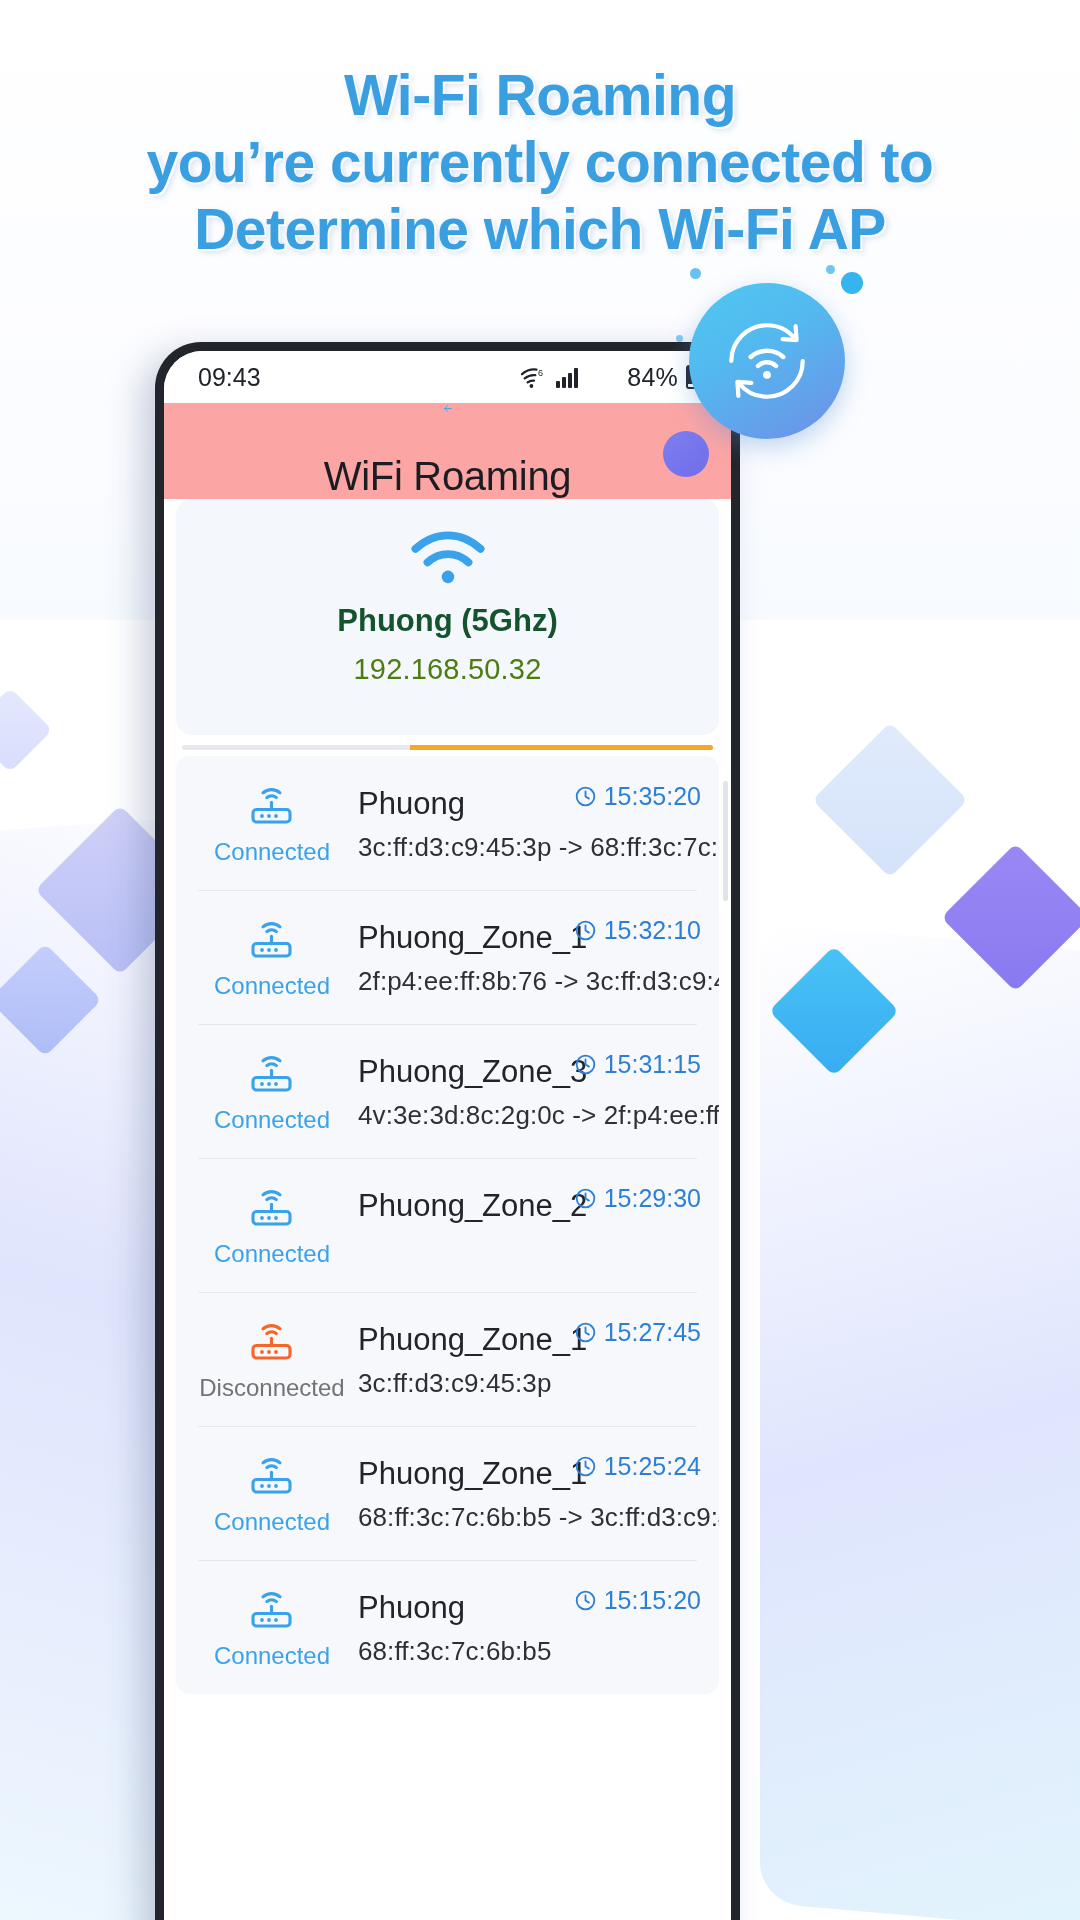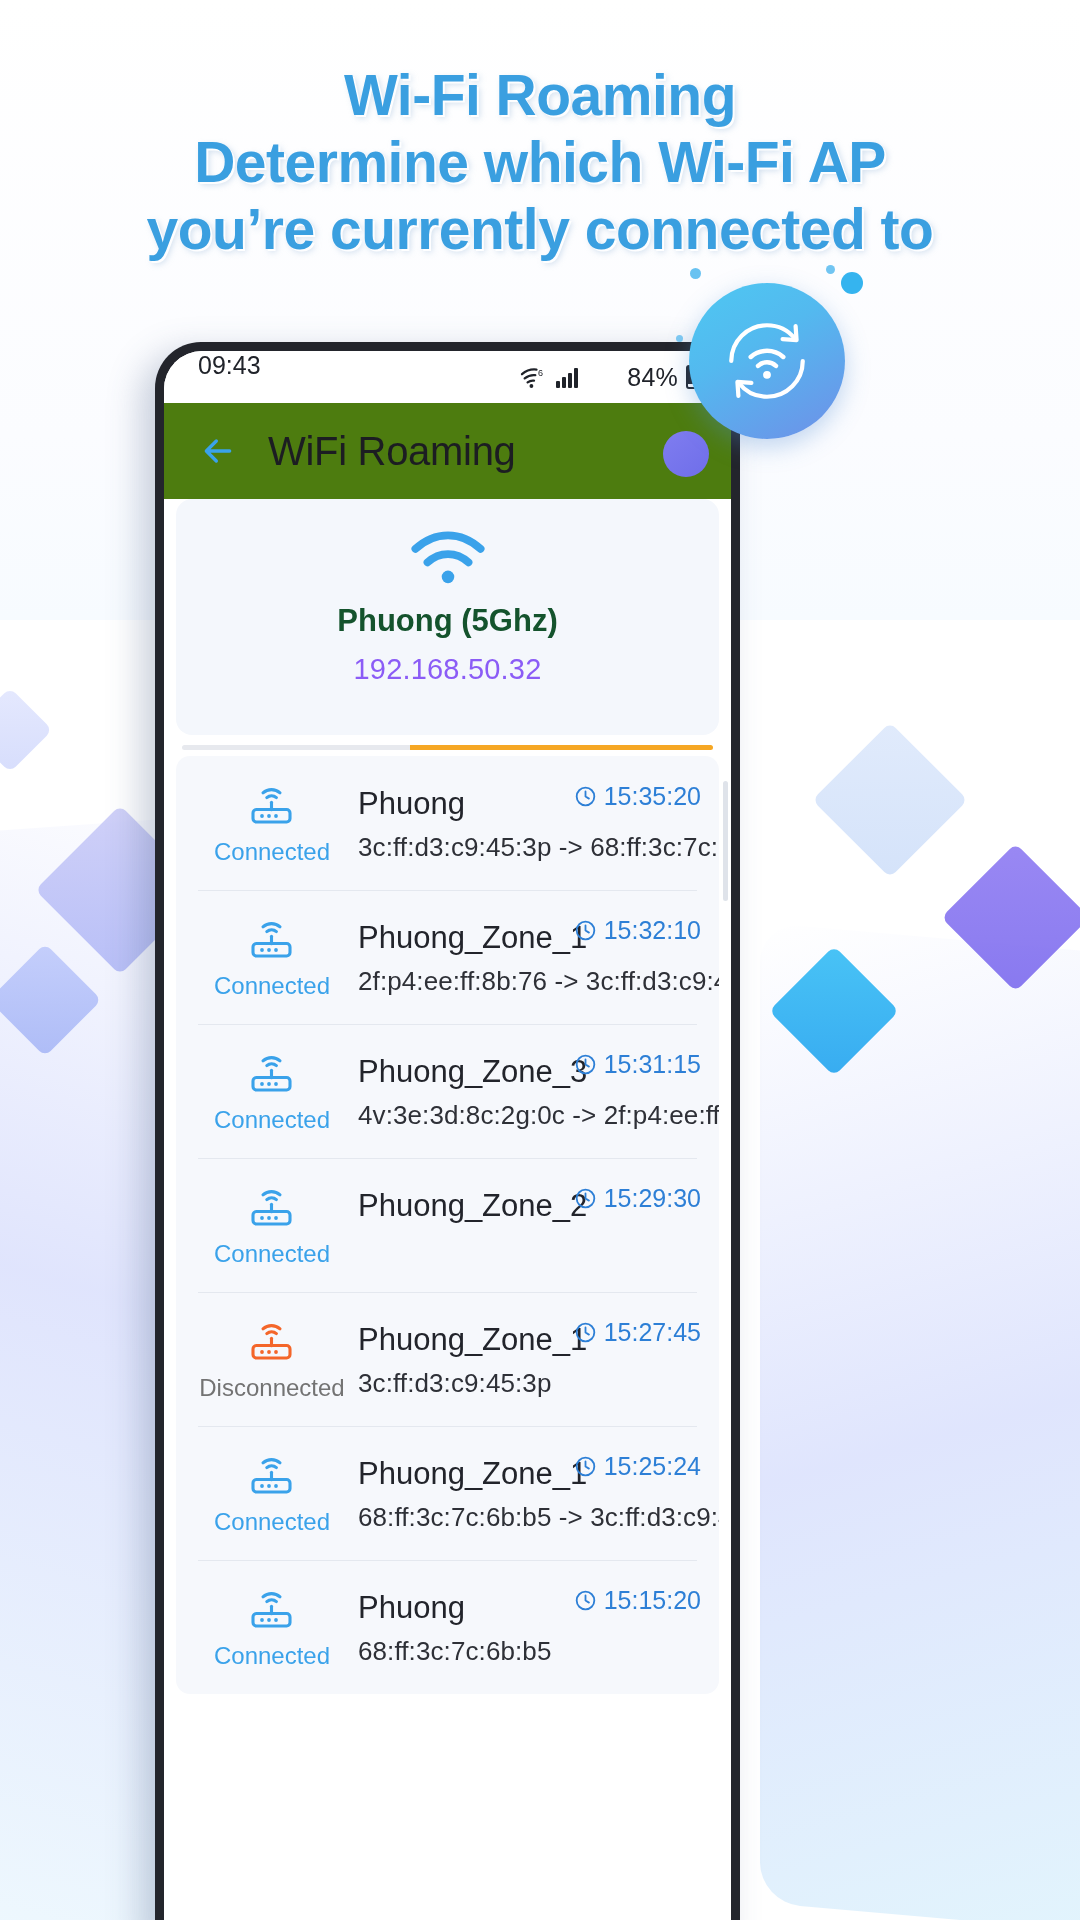--- a/index.html
+++ b/index.html
@@ -92,21 +92,21 @@
     width: 100%; height: 100%;
     background: #ffffff;
     border-radius: 38px 38px 0 0;
     overflow: hidden;
     position: relative;
   }
 
   
   .statusbar {
     height: 52px;
-    display: flex; justify-content: space-between;
+    display: flex; align-items: center; justify-content: space-between;
     padding: 0 30px 0 34px;
     font-size: 25px; color: #20232a;
     background: #ffffff;
     gap: 48px;
   }
   .sb-right { display: flex; align-items: center; gap: 8px; }
   .sb-battery-text { font-size: 25px; color: #20232a; letter-spacing: .2px; margin-left: 41px; }
 
   .sig-bars { display: inline-flex; align-items: flex-end; gap: 2px; height: 22px; }
   .sig-bars i { display:block; width: 4px; background:#20232a; border-radius:1px; }
@@ -117,24 +117,25 @@
 
   .batt {
     width: 15px; height: 24px; border: 2px solid #20232a; border-radius: 3px;
     position: relative; background: linear-gradient(180deg,#20232a 84%, #fff 84%);
   }
   .batt::before { content:""; position:absolute; top:-5px; left:3px; width:7px; height:3px; background:#20232a; border-radius:2px 2px 0 0;}
 
   
   .appbar {
     height: 96px;
-    display: flex; align-items: center; gap: 30px;
+    display: flex; align-items: center; gap: 40px;
     padding: 0 34px;
     position: relative;
-    background: #4d7c0f;
+    background: #fca5a5;
+    flex-direction: column;
   }
   .appbar-title {
     font-size: 40px; font-weight: 500; color: #1c1d22; letter-spacing: -0.3px;
   }
   .back-arrow { width: 40px; height: 40px; cursor: pointer; }
   .avatar-dot {
     position: absolute; right: 22px; top: 28px;
     width: 46px; height: 46px; border-radius: 50%;
     background: linear-gradient(140deg,#7f7df0,#6f6ee9);
   }
@@ -148,21 +149,21 @@
   .card-wifi {
     flex: 1 1 auto;
     background: #f4f7fc;
     border-radius: 16px;
     padding: 26px 10px 30px;
     text-align: center;
     min-height: 236px;
   }
   .wifi-glyph { display: block; margin: 4px auto 16px; }
   .ssid { font-size: 31px; font-weight: 700; color: #14532d; margin-bottom: 14px; }
-  .ip   { font-size: 29px; color: #8b5cf6; margin-bottom: 15px; letter-spacing: .2px; }
+  .ip   { font-size: 29px; color: #4d7c0f; margin-bottom: 15px; letter-spacing: .2px; }
   .rate { font-size: 29px; color: #2b2d34; letter-spacing: .2px; }
 
   .card-rssi {
     width: 190px; flex: 0 0 190px;
     background: #f4f7fc;
     border-radius: 16px;
     padding: 20px 8px 18px;
     text-align: center;
     min-height: 236px;
     position: relative;
@@ -232,22 +233,22 @@
   <div class="diamond d1"></div>
   <div class="diamond d2"></div>
   <div class="diamond d3"></div>
   <div class="diamond d4"></div>
   <div class="diamond d5"></div>
   <div class="diamond d6"></div>
 </div>
 
 <div class="headline">
   <span class="line">Wi-Fi Roaming</span>
+  <span class="line">you’re currently connected to</span>
   <span class="line">Determine which Wi-Fi AP</span>
-  <span class="line">you’re currently connected to</span>
 </div>
 
 <div class="dot-deco dot-a"></div>
 <div class="dot-deco dot-b"></div>
 <div class="dot-deco dot-c"></div>
 <div class="dot-deco dot-d"></div>
 
 <div class="roam-badge">
   <svg width="104" height="104" viewBox="0 0 64 64" fill="none">
     <path d="M10 32a22 22 0 0 1 22-22c7 0 13.2 3.2 17.2 8.3" stroke="#fff" stroke-width="2.6" stroke-linecap="round"></path>

